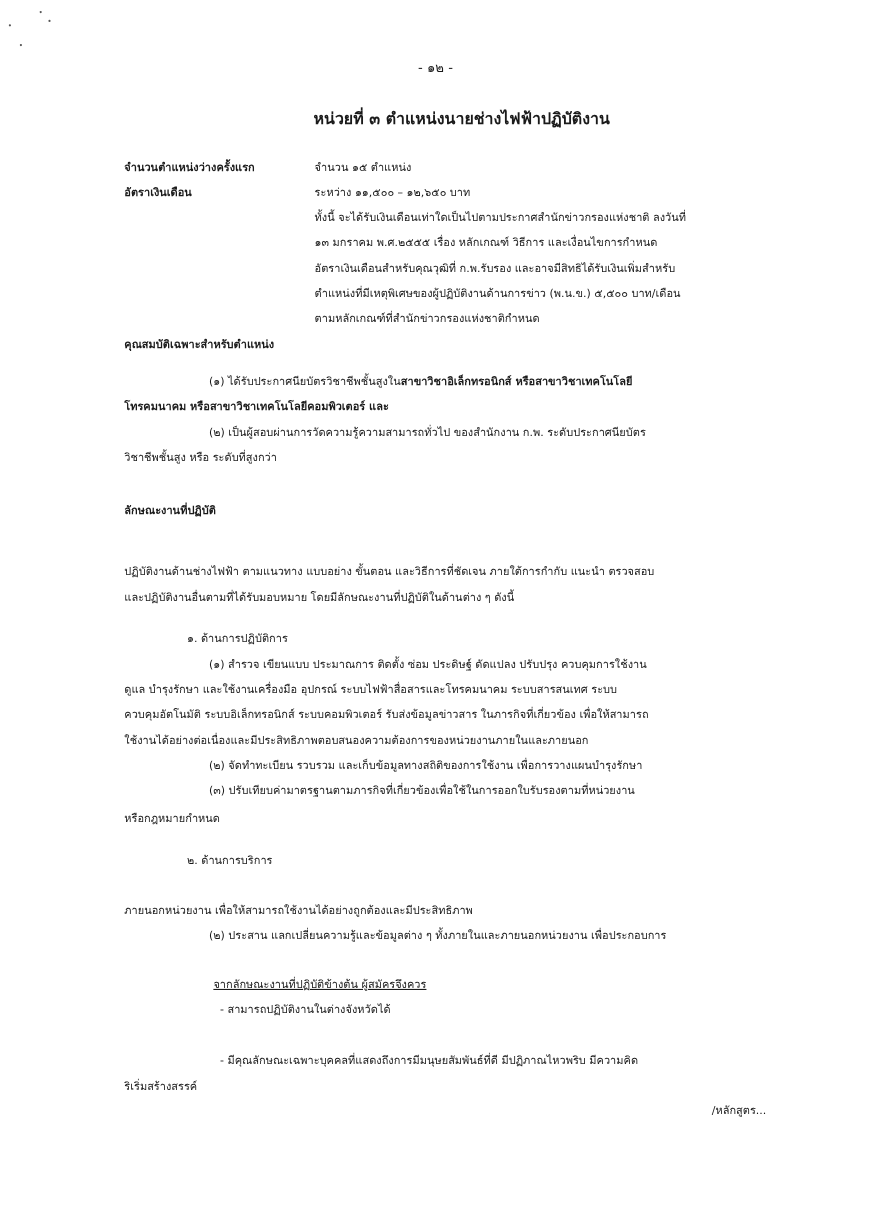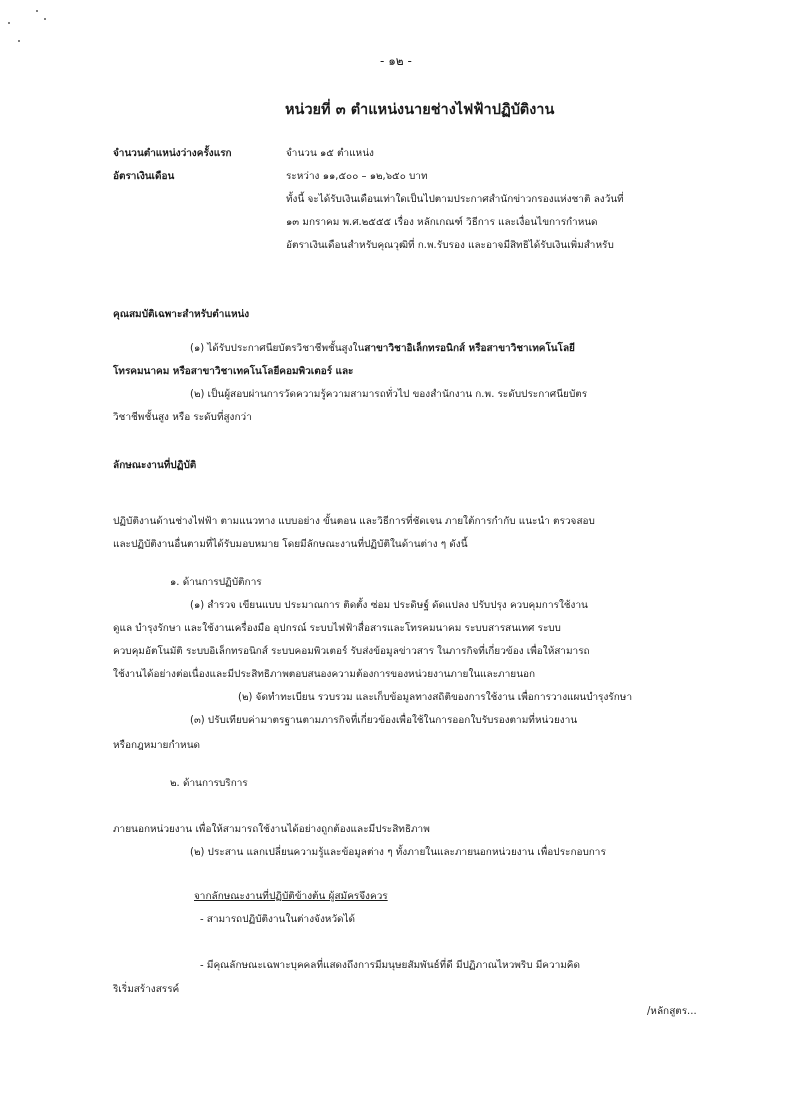--- a/index.html
+++ b/index.html
@@ -29,41 +29,43 @@
 
   <div class="ln b" style="left:113px;top:144px;">จำนวนตำแหน่งว่างครั้งแรก</div>
   <div class="ln" style="left:286px;top:144px;">จำนวน   ๑๕  ตำแหน่ง</div>
 
   <div class="ln b" style="left:113px;top:167px;">อัตราเงินเดือน</div>
   <div class="ln" style="left:286px;top:167px;">ระหว่าง ๑๑,๕๐๐ – ๑๒,๖๕๐ บาท</div>
 
   <div class="ln" style="left:286px;top:190px;">ทั้งนี้ จะได้รับเงินเดือนเท่าใดเป็นไปตามประกาศสำนักข่าวกรองแห่งชาติ ลงวันที่</div>
   <div class="ln" style="left:286px;top:213px;">๑๓ มกราคม พ.ศ.๒๕๕๕ เรื่อง หลักเกณฑ์ วิธีการ และเงื่อนไขการกำหนด</div>
   <div class="ln" style="left:286px;top:236px;">อัตราเงินเดือนสำหรับคุณวุฒิที่ ก.พ.รับรอง  และอาจมีสิทธิได้รับเงินเพิ่มสำหรับ</div>
+  <div class="ln" style="left:286px;top:259px;">ตำแหน่งที่มีเหตุพิเศษของผู้ปฏิบัติงานด้านการข่าว (พ.น.ข.) ๕,๕๐๐ บาท/เดือน</div>
+  <div class="ln" style="left:286px;top:282px;">ตามหลักเกณฑ์ที่สำนักข่าวกรองแห่งชาติกำหนด</div>
 
   <div class="ln b" style="left:113px;top:305px;">คุณสมบัติเฉพาะสำหรับตำแหน่ง</div>
 
   <div class="ln" style="left:190px;top:339px;">
     <span>(๑) ได้รับประกาศนียบัตรวิชาชีพชั้นสูงใน</span><span class="b">สาขาวิชาอิเล็กทรอนิกส์ หรือสาขาวิชาเทคโนโลยี</span>
   </div>
   <div class="ln b" style="left:113px;top:362px;">โทรคมนาคม หรือสาขาวิชาเทคโนโลยีคอมพิวเตอร์ และ</div>
   <div class="ln" style="left:190px;top:385px;">(๒) เป็นผู้สอบผ่านการวัดความรู้ความสามารถทั่วไป ของสำนักงาน ก.พ. ระดับประกาศนียบัตร</div>
   <div class="ln" style="left:113px;top:408px;">วิชาชีพชั้นสูง หรือ ระดับที่สูงกว่า</div>
 
   <div class="ln b" style="left:113px;top:456px;">ลักษณะงานที่ปฏิบัติ</div>
 
   <div class="ln" style="left:113px;top:535px;">และปฏิบัติงานอื่นตามที่ได้รับมอบหมาย โดยมีลักษณะงานที่ปฏิบัติในด้านต่าง ๆ ดังนี้</div>
   <div class="ln" style="left:113px;top:512px;">ปฏิบัติงานด้านช่างไฟฟ้า ตามแนวทาง แบบอย่าง ขั้นตอน และวิธีการที่ชัดเจน ภายใต้การกำกับ แนะนำ ตรวจสอบ</div>
 
   <div class="ln" style="left:170px;top:573px;">๑. ด้านการปฏิบัติการ</div>
   <div class="ln" style="left:190px;top:596px;">(๑) สำรวจ เขียนแบบ ประมาณการ ติดตั้ง ซ่อม ประดิษฐ์ ดัดแปลง ปรับปรุง ควบคุมการใช้งาน</div>
   <div class="ln" style="left:113px;top:619px;">ดูแล บำรุงรักษา และใช้งานเครื่องมือ อุปกรณ์ ระบบไฟฟ้าสื่อสารและโทรคมนาคม ระบบสารสนเทศ ระบบ</div>
   <div class="ln" style="left:113px;top:642px;">ควบคุมอัตโนมัติ ระบบอิเล็กทรอนิกส์ ระบบคอมพิวเตอร์ รับส่งข้อมูลข่าวสาร ในภารกิจที่เกี่ยวข้อง เพื่อให้สามารถ</div>
   <div class="ln" style="left:113px;top:665px;">ใช้งานได้อย่างต่อเนื่องและมีประสิทธิภาพตอบสนองความต้องการของหน่วยงานภายในและภายนอก</div>
-  <div class="ln" style="left:190px;top:688px;margin-left:48px;">(๒) จัดทำทะเบียน รวบรวม และเก็บข้อมูลทางสถิติของการใช้งาน เพื่อการวางแผนบำรุงรักษา</div>
+  <div class="ln" style="left:190px;top:688px;">(๒) จัดทำทะเบียน รวบรวม และเก็บข้อมูลทางสถิติของการใช้งาน เพื่อการวางแผนบำรุงรักษา</div>
   <div class="ln" style="left:190px;top:711px;">(๓) ปรับเทียบค่ามาตรฐานตามภารกิจที่เกี่ยวข้องเพื่อใช้ในการออกใบรับรองตามที่หน่วยงาน</div>
   <div class="ln" style="left:113px;top:736px;">หรือกฎหมายกำหนด</div>
 
   <div class="ln" style="left:170px;top:774px;">๒. ด้านการบริการ</div>
   <div class="ln" style="left:113px;top:820px;">ภายนอกหน่วยงาน เพื่อให้สามารถใช้งานได้อย่างถูกต้องและมีประสิทธิภาพ</div>
   <div class="ln" style="left:190px;top:843px;">(๒) ประสาน แลกเปลี่ยนความรู้และข้อมูลต่าง ๆ ทั้งภายในและภายนอกหน่วยงาน เพื่อประกอบการ</div>
 
   <div class="ln u" style="left:194px;top:887px;">จากลักษณะงานที่ปฏิบัติข้างต้น ผู้สมัครจึงควร</div>
   <div class="ln" style="left:200px;top:910px;">- สามารถปฏิบัติงานในต่างจังหวัดได้</div>
   <div class="ln" style="left:200px;top:956px;">- มีคุณลักษณะเฉพาะบุคคลที่แสดงถึงการมีมนุษยสัมพันธ์ที่ดี มีปฏิภาณไหวพริบ มีความคิด</div>

